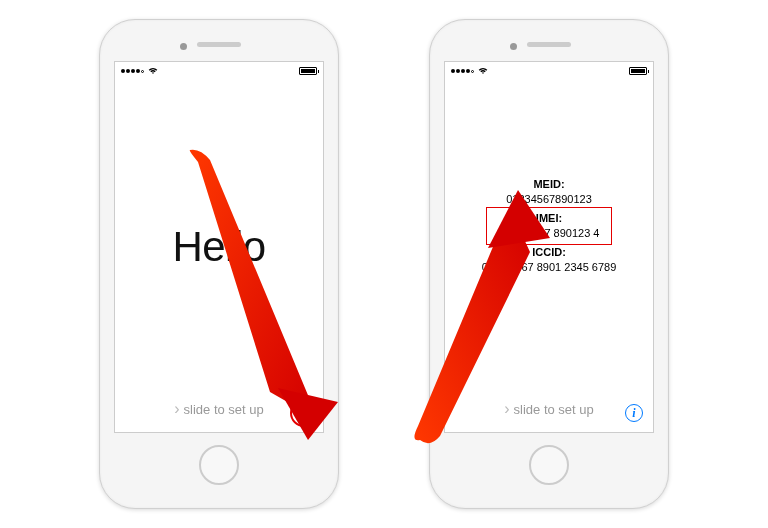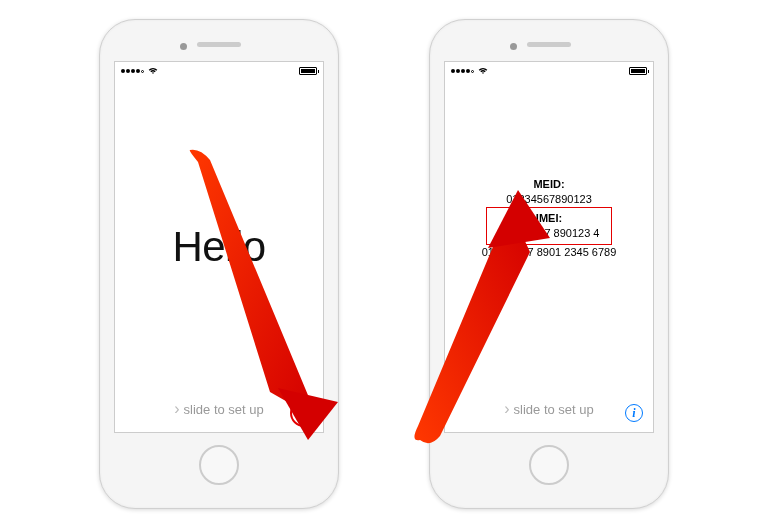--- a/index.html
+++ b/index.html
@@ -262,20 +262,21 @@
     <div class="details-area">
       <div class="detail-block">
         <div class="detail-label">MEID:</div>
         <div class="detail-value">01234567890123</div>
       </div>
       <div class="detail-block imei-highlight">
         <div class="detail-label">IMEI:</div>
         <div class="detail-value">01 234567 890123 4</div>
       </div>
       <div class="detail-block">
+        <div class="detail-label">ICCID:</div>
         <div class="detail-value">0123 4567 8901 2345 6789</div>
       </div>
     </div>
     <div class="slide-area">
       <span class="chevron-right">›</span>
       <span>slide to set up</span>
     </div>
     <div class="info-icon">i</div>
   </div>
   <div class="home-button"></div>

